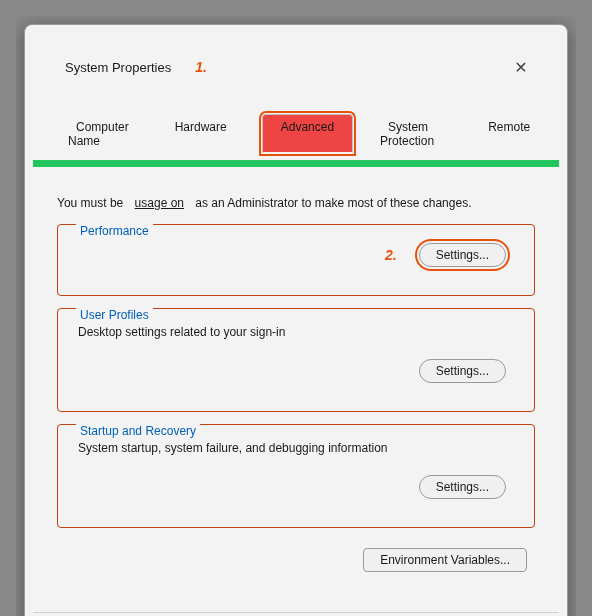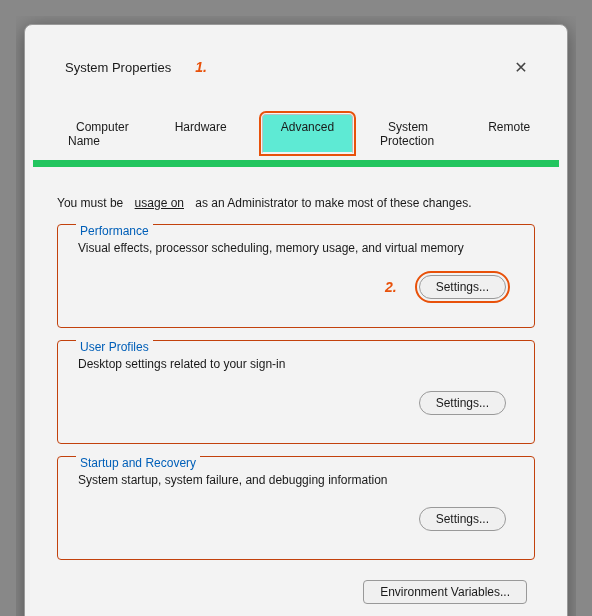--- a/index.html
+++ b/index.html
@@ -71,21 +71,21 @@
       border: 1px solid transparent;
       border-bottom: none;
       border-radius: 4px 4px 0 0;
       font-size: 12px;
       color: #1a1a1a;
       background: transparent;
       position: relative;
       top: 1px;
     }
     .tab.active {
-      background: #5eead4;
+      background: #ef4444;
       border-color: #c0c0c0;
       border-bottom: 1px solid #f3f3f3;
       font-weight: 400;
       outline: 2px solid #e8510a;
       outline-offset: 1px;
     }
 
     .content {
       padding: 12px 16px;
       background: #f3f3f3;
@@ -228,21 +228,20 @@
     </div>
   </div>
 
   <div class="content">
     <p class="admin-notice">
       You must be <u>usage on</u> as an Administrator to make most of these changes.
     </p>
 
     <div class="section-box">
       <span class="section-label">Performance</span>
-      <p class="section-desc">Visual effects, processor scheduling, memory usage, and virtual memory</p>
       <div class="perf-settings-row">
         <span class="step2-label">2.</span>
         <button class="settings-btn settings-btn-highlighted">Settings...</button>
       </div>
     </div>
 
     <div class="section-box">
       <span class="section-label">User Profiles</span>
       <p class="section-desc">Desktop settings related to your sign-in</p>
       <div class="section-footer">

